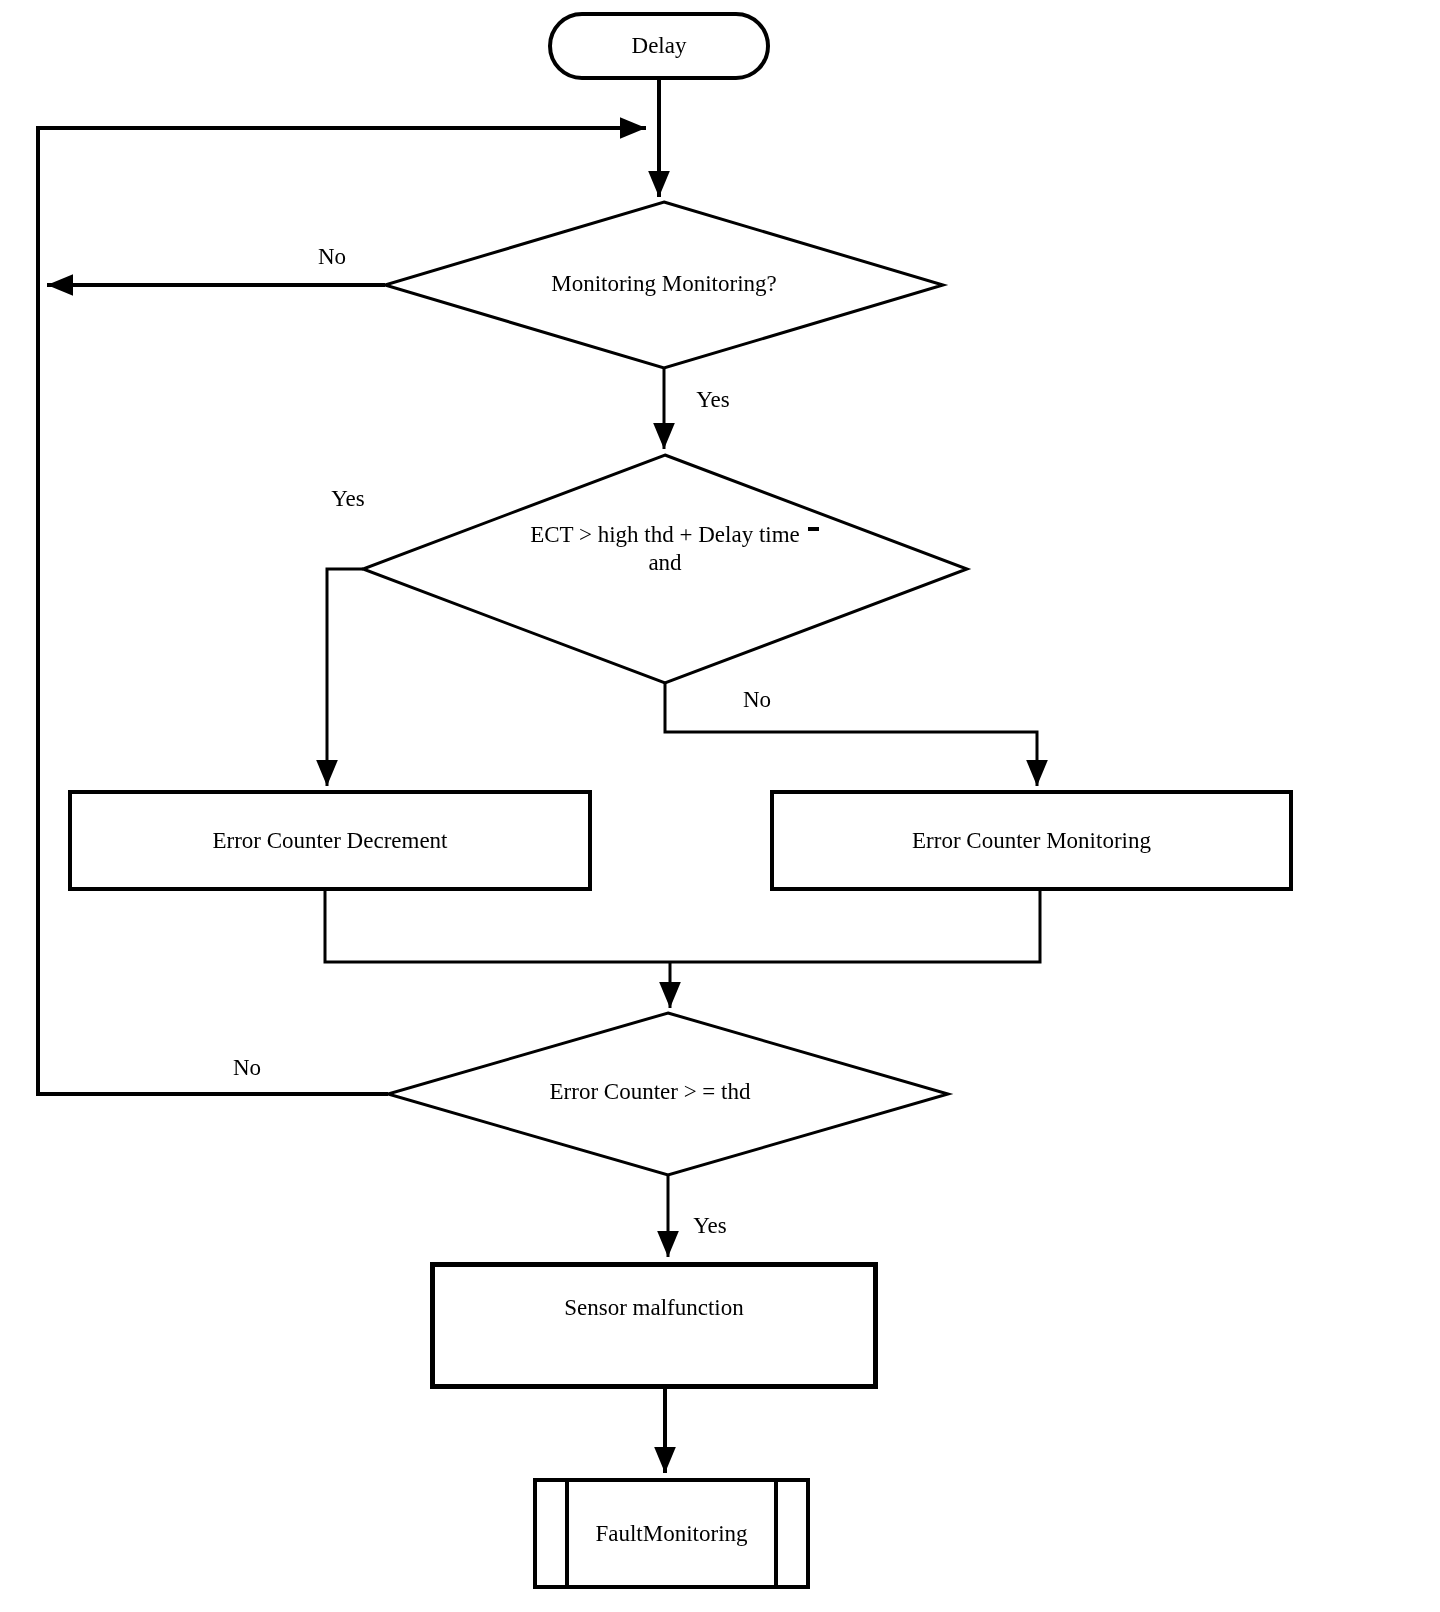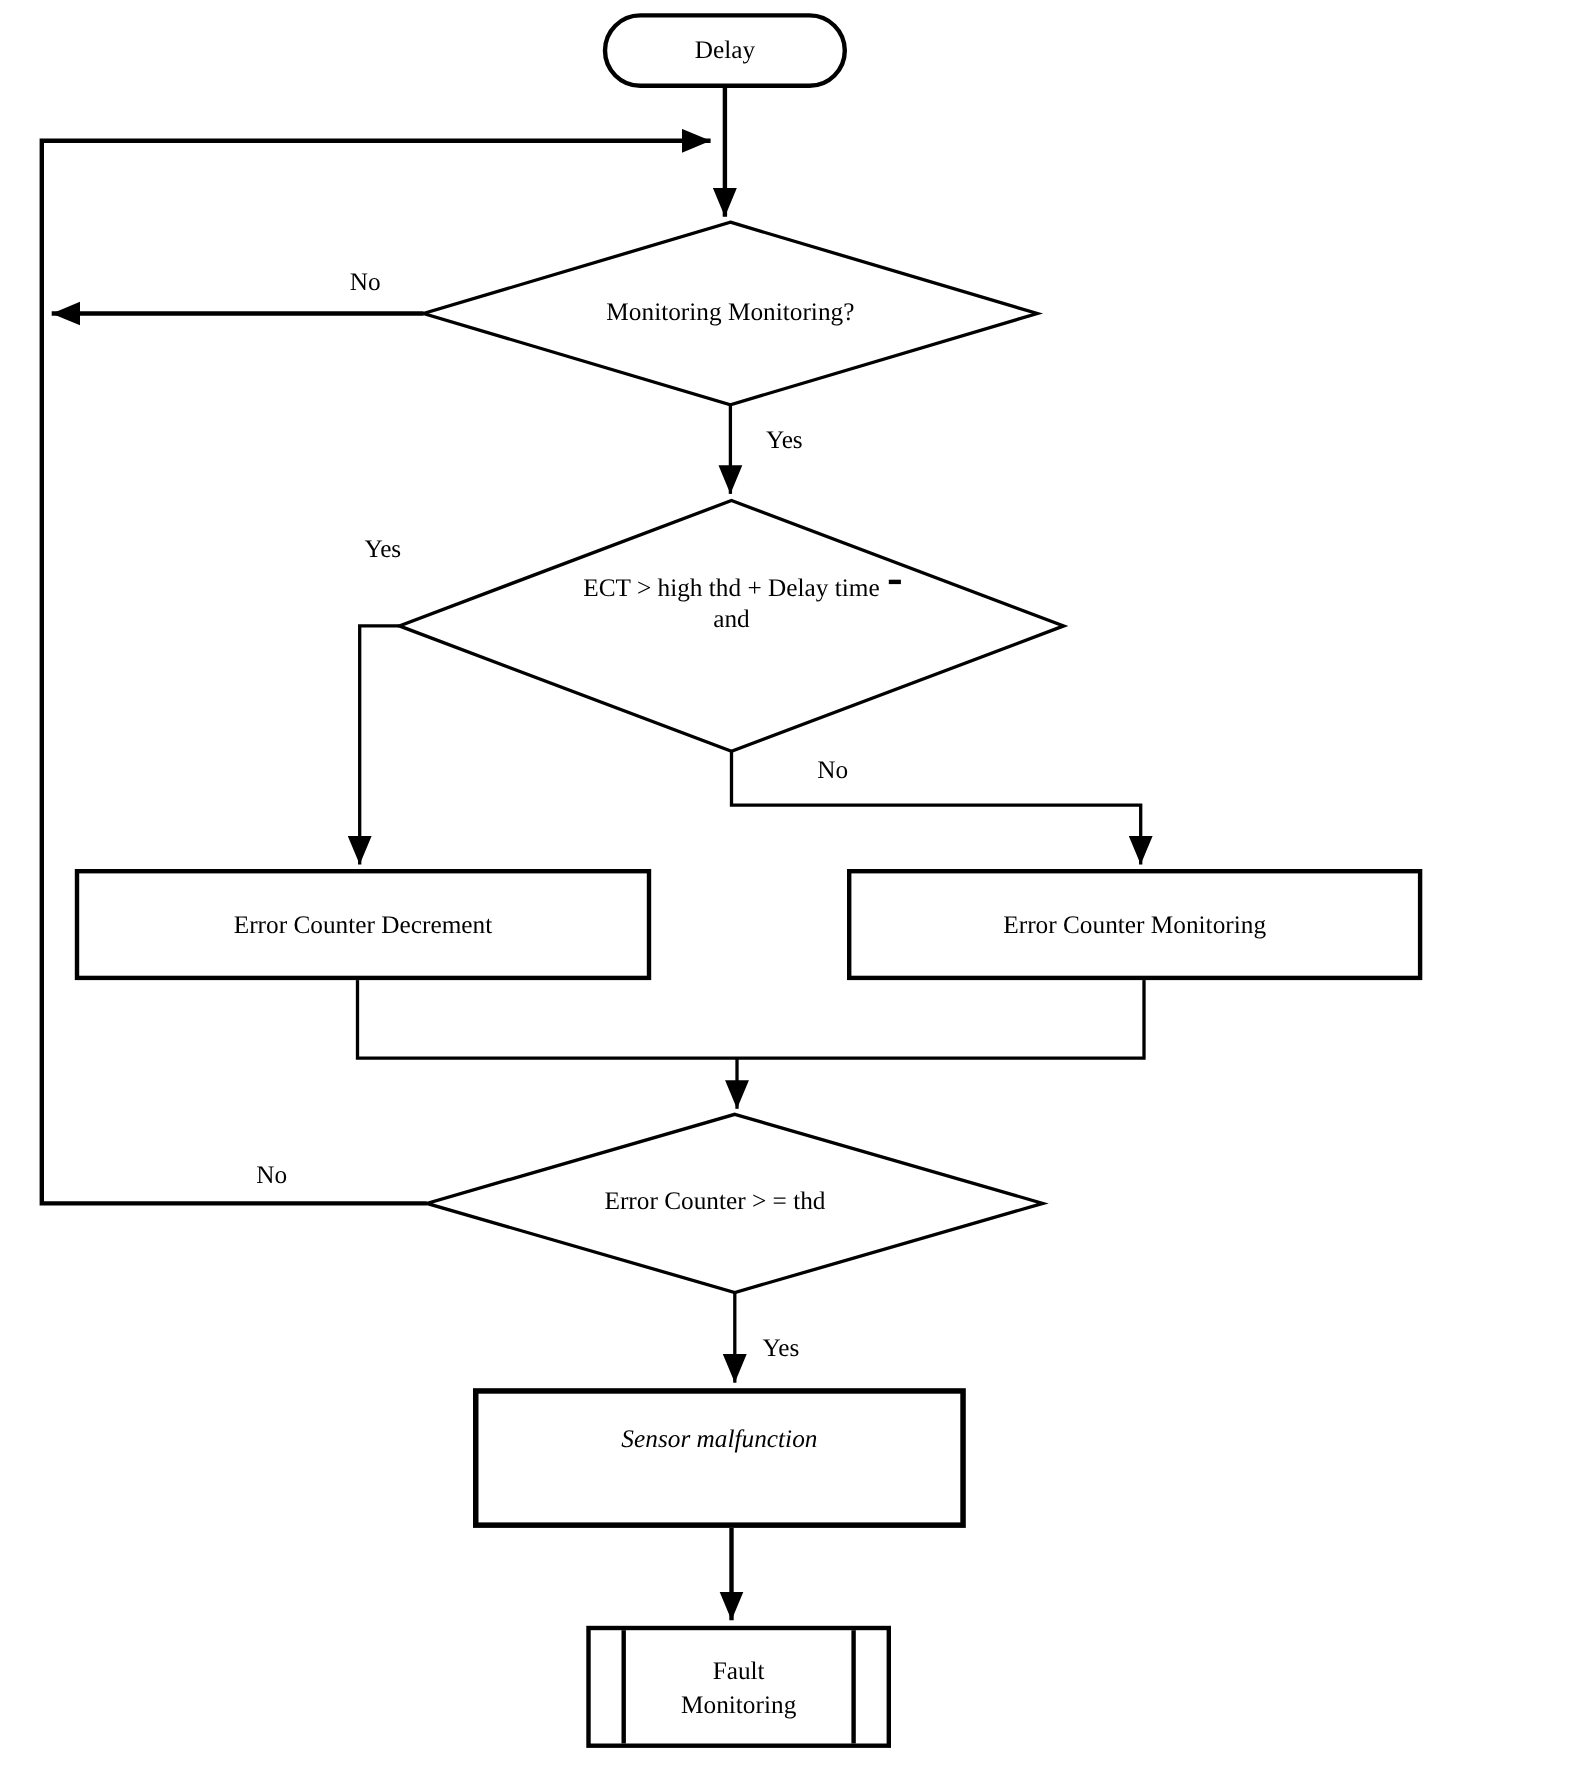--- a/index.html
+++ b/index.html
@@ -48,25 +48,25 @@
   .process {
     position: absolute;
     border: 4px solid var(--ink, #000000);
     box-sizing: border-box;
     background: #fff;
     display: flex; align-items: center; justify-content: center;
     font-size: 23px;
   }
   #box-increment { left: 68px;  top: 790px; width: 524px; height: 101px; }
   #box-decrement { left: 770px; top: 790px; width: 523px; height: 101px; }
-  #box-malfunction { left: 430px; top: 1262px; width: 448px; height: 127px; border-width: 5px; align-items: flex-start; padding-top: 28px; font-style: italic; }
+  #box-malfunction { left: 430px; top: 1262px; width: 448px; height: 127px; border-width: 5px; align-items: flex-start; padding-top: 28px; }
   #box-fault {
     left: 533px; top: 1478px; width: 277px; height: 111px;
     border-width: 4px;
-    flex-direction: column; line-height: 31px;
+    flex-direction: row; line-height: 31px;
   }
   .subbar {
     position: absolute;
     top: 0; bottom: 0;
     width: 4px;
     background: var(--ink, #000000);
   }
   .subbar.left  { left: 28px; }
   .subbar.right { right: 28px; }
   #diamond2-text {

